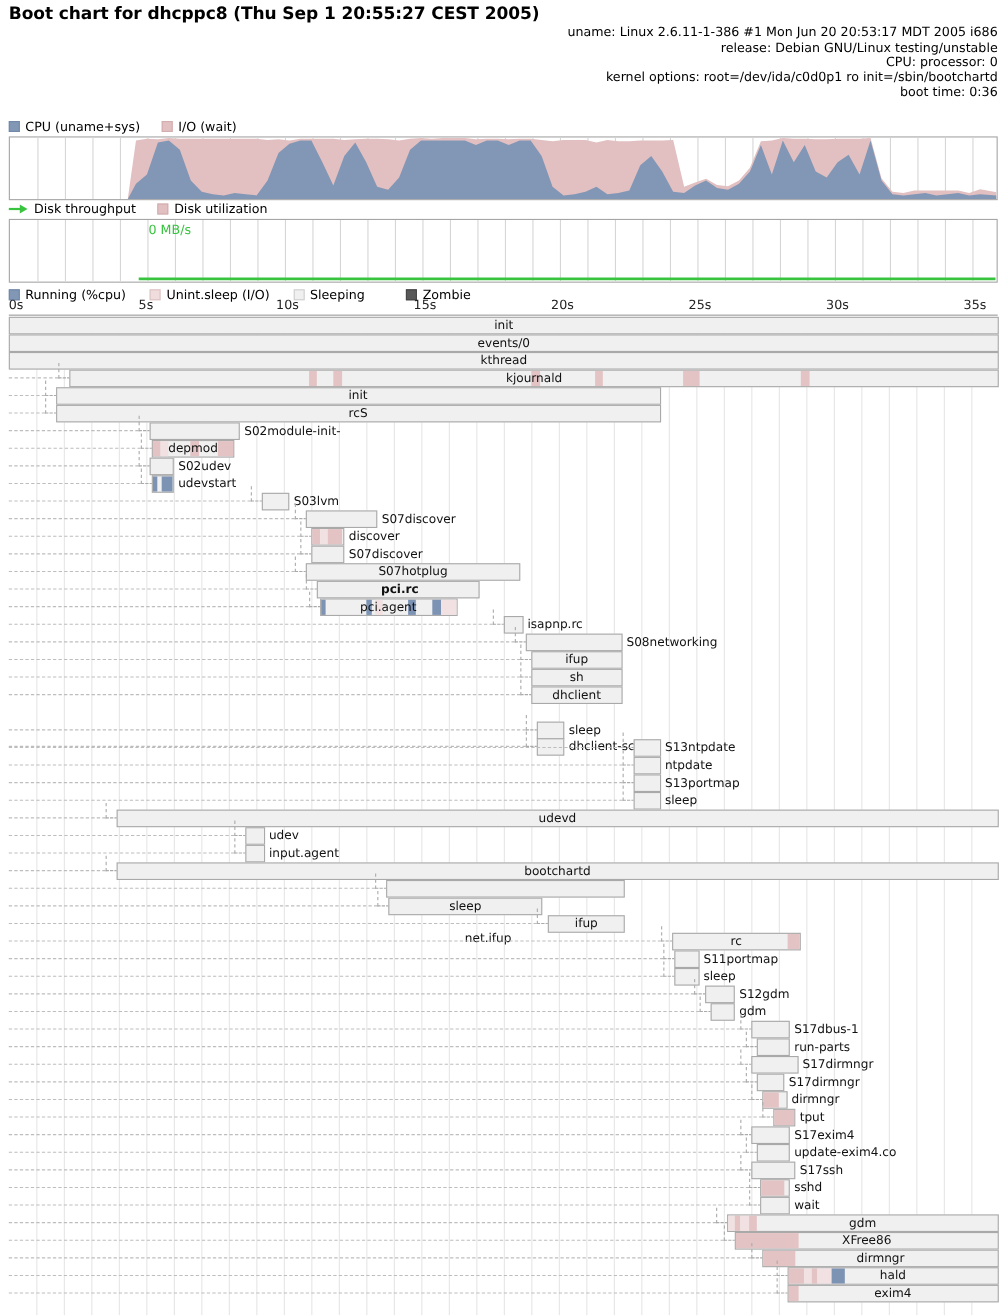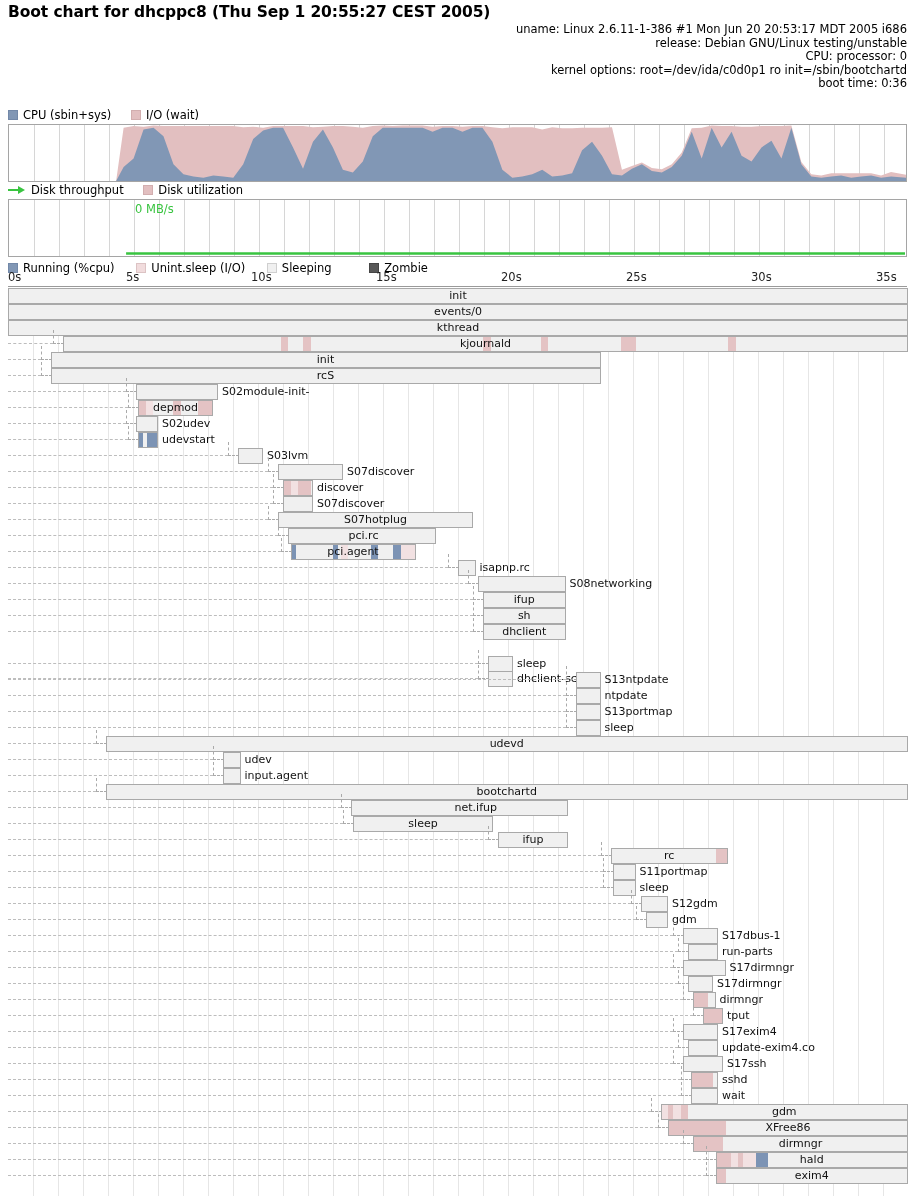--- a/index.html
+++ b/index.html
@@ -56,21 +56,21 @@
   <div class="title">Boot chart for dhcppc8 (Thu Sep  1 20:55:27 CEST 2005)</div>
   <div class="meta">uname: Linux 2.6.11-1-386 #1 Mon Jun 20 20:53:17 MDT 2005 i686</div>
   <div class="meta">release: Debian GNU/Linux testing/unstable</div>
   <div class="meta">CPU: processor: 0</div>
   <div class="meta">kernel options: root=/dev/ida/c0d0p1 ro init=/sbin/bootchartd</div>
   <div class="meta">boot time: 0:36</div>
 </div>
 
 <div class="legend" style="left:8px;top:109px;">
   <span class="lgi">
-    <span class="sw sw-cpu"></span><span>CPU (sbin+sys)</span>
+    <span class="sw sw-cpu"></span><span>CPU (uname+sys)</span>
   </span>
   <span class="lgi" style="margin-left:12px;">
     <span class="sw sw-io"></span><span>I/O (wait)</span>
   </span>
 </div>
 
 <div class="box" id="cpubox" style="left:8px;top:124px;width:899px;height:58px;">
   <div class="pgrid-wrap" id="cpugrid">
       <div class="pgrid" style="left: 25px; background: rgb(214, 214, 214);"></div>
       <div class="pgrid" style="left: 50px; background: rgb(214, 214, 214);"></div>
@@ -332,21 +332,21 @@
       <div class="row" style="top: 224px;">
         <div class="conn" style="left: 260px; top: -6px; width: 10px; height: 13px;"></div>
         <div class="connh" style="left: 0px; top: 7px; width: 260px;"></div>
         <div class="bar" style="left: 270px; width: 195px;"></div>
         <div class="lbl in" style="left: 270px; width: 195px;">S07hotplug</div>
       </div>
       <div class="row" style="top: 240px;">
         <div class="conn" style="left: 270px; top: -6px; width: 10px; height: 13px;"></div>
         <div class="connh" style="left: 0px; top: 7px; width: 270px;"></div>
         <div class="bar" style="left: 280px; width: 147.5px;"></div>
-        <div class="lbl in" style="left: 280px; width: 151px;">pci.rc</div>
+        <div class="lbl in" style="left: 280px; width: 151px; font-weight: bold;">pci.rc</div>
       </div>
       <div class="row" style="top: 256px;">
         <div class="conn" style="left: 272.5px; top: -6px; width: 10px; height: 13px;"></div>
         <div class="connh" style="left: 0px; top: 7px; width: 272.5px;"></div>
         <div class="bar" style="left: 282.5px; width: 125px;">
           <div class="seg" style="left: -1px; width: 5px; background: rgb(124, 147, 180);"></div>
           <div class="seg" style="left: 41.5px; width: 5px; background: rgb(124, 147, 180);"></div>
           <div class="seg" style="left: 49px; width: 7.5px; background: rgb(242, 225, 226);"></div>
           <div class="seg" style="left: 79px; width: 7.5px; background: rgb(124, 147, 180);"></div>
           <div class="seg" style="left: 101.5px; width: 7.5px; background: rgb(124, 147, 180);"></div>
@@ -441,21 +441,21 @@
       <div class="row" style="top: 496px;">
         <div class="conn" style="left: 87.5px; top: -6px; width: 10px; height: 13px;"></div>
         <div class="connh" style="left: 0px; top: 7px; width: 87.5px;"></div>
         <div class="bar" style="left: 97.5px; width: 802.5px;"></div>
         <div class="lbl in" style="left: 97.5px; width: 802.5px;">bootchartd</div>
       </div>
       <div class="row" style="top: 512px;">
         <div class="conn" style="left: 332.5px; top: -6px; width: 10px; height: 13px;"></div>
         <div class="connh" style="left: 0px; top: 7px; width: 332.5px;"></div>
         <div class="bar" style="left: 342.5px; width: 217.5px;"></div>
-        <div class="lbl in" style="left: 359px; width: 217.5px;">net.ifup</div>
+        <div class="lbl in" style="left: 327px; width: 217.5px; margin-top: 45px;">net.ifup</div>
       </div>
       <div class="row" style="top: 528px;">
         <div class="conn" style="left: 335px; top: -6px; width: 10px; height: 13px;"></div>
         <div class="connh" style="left: 0px; top: 7px; width: 335px;"></div>
         <div class="bar" style="left: 345px; width: 140px;"></div>
         <div class="lbl in" style="left: 345px; width: 140px;">sleep</div>
       </div>
       <div class="row" style="top: 544px;">
         <div class="conn" style="left: 480px; top: -6px; width: 10px; height: 13px;"></div>
         <div class="connh" style="left: 0px; top: 7px; width: 480px;"></div>

